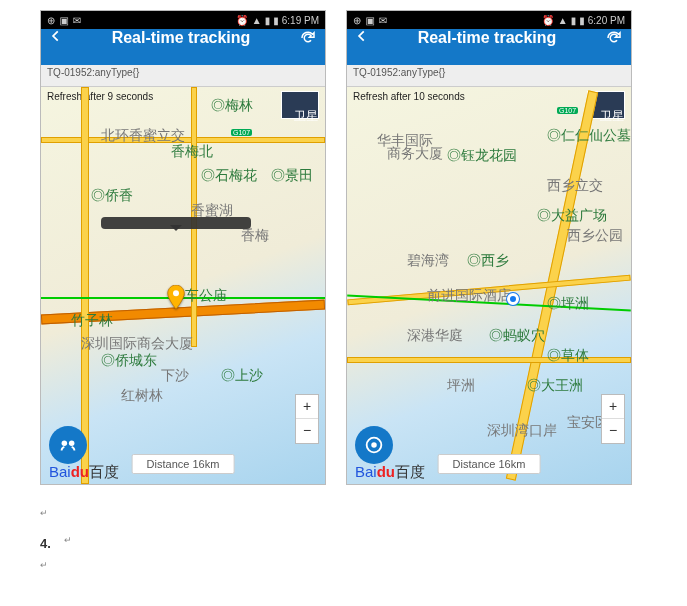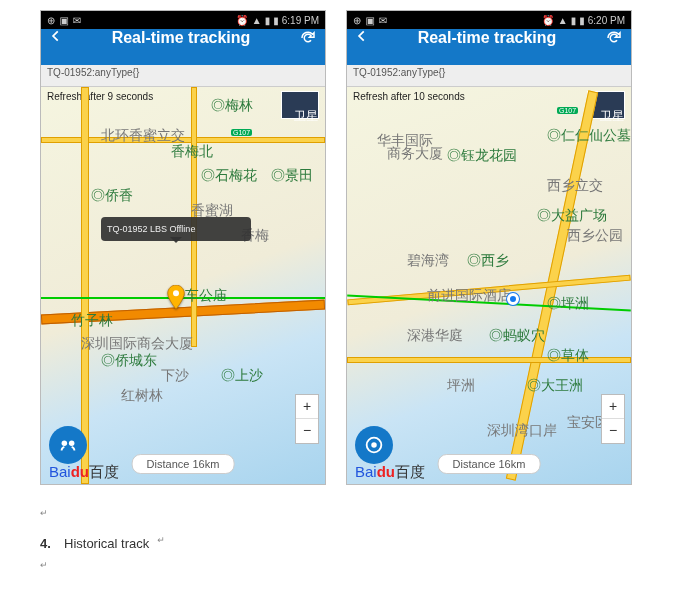--- a/index.html
+++ b/index.html
@@ -25,21 +25,21 @@
   .poi{position:absolute;font-size:14px;color:#2c7a3c}
   .grey{color:#777}
   .info{position:absolute;background:rgba(50,50,50,.92);color:#eee;font-size:9px;padding:6px;border-radius:4px;line-height:1.35}
   .info:after{content:"";position:absolute;left:50%;bottom:-8px;margin-left:-6px;border:6px solid transparent;border-top-color:rgba(50,50,50,.92)}
   .marker{position:absolute;width:18px;height:24px}
   .marker svg{filter:drop-shadow(0 1px 1px rgba(0,0,0,.4))}
   .dot{position:absolute;width:12px;height:12px;background:#1478f0;border:3px solid #fff;border-radius:50%;box-shadow:0 0 0 1px #1478f0}
   .zoom{position:absolute;right:6px;bottom:40px;width:24px;background:#fff;border:1px solid #bbb;font-size:14px;text-align:center}
   .zoom div{height:24px;line-height:22px;border-bottom:1px solid #ddd}
   .zoom div:last-child{border:0}
-  .dist{position:absolute;left:50%;bottom:10px;transform:translateX(-50%);background:#fff;border:1px solid #ccc;padding:3px 14px;font-size:11px;color:#555;border-radius:9px}
+  .dist{position:absolute;left:50%;bottom:10px;transform:translateX(-50%);background:#fff;border:1px solid #ccc;padding:3px 14px;font-size:11px;color:#555;border-radius:2px}
   .fab{position:absolute;left:8px;bottom:20px;width:38px;height:38px;border-radius:50%;background:#1478c8;display:flex;align-items:center;justify-content:center;color:#fff}
   .baidu{position:absolute;left:8px;bottom:2px;font-size:15px}
   .baidu b{color:#e22}
   .list{margin-top:12px;font-size:13px;line-height:2}
   .li{display:flex;gap:8px}
   .li .num{font-weight:bold;width:16px}
   .para{margin:14px 0 0 24px;font-size:13px;line-height:1.6}
   .small-arrow{font-size:9px;color:#888}
   .g107{position:absolute;background:#0a5;color:#fff;font-size:7px;padding:0 2px;border-radius:2px}
 </style>
@@ -96,21 +96,20 @@
         <span class="poi grey" style="top:140px;left:200px">香梅</span>
         <span class="poi" style="top:200px;left:130px">◎车公庙</span>
         <span class="poi" style="top:225px;left:30px">竹子林</span>
         <span class="poi grey" style="top:248px;left:40px">深圳国际商会大厦</span>
         <span class="poi" style="top:265px;left:60px">◎侨城东</span>
         <span class="poi grey" style="top:280px;left:120px">下沙</span>
         <span class="poi" style="top:280px;left:180px">◎上沙</span>
         <span class="poi grey" style="top:300px;left:80px">红树林</span>
 
         <div class="info" style="top:130px;left:60px;width:150px">
-          <div>TQ-01952 LBS Offline</div>
         </div>
         <div class="marker" style="top:198px;left:126px">
           <svg width="18" height="24" viewBox="0 0 24 32">
               <path d="M12 0C6 0 1 5 1 11c0 8 11 21 11 21s11-13 11-21C23 5 18 0 12 0z" fill="#ffb400" stroke="#b87000"></path>
               <circle cx="12" cy="11" r="4" fill="#fff"></circle>
             </svg>
         </div>
 
         <div class="zoom">
           <div>+</div>
@@ -204,18 +203,17 @@
         </div>
       </div>
     </div>
 
   </div>
 
   <span class="small-arrow">↵</span>
   <div class="list">
     <div class="li">
       <span class="num">4.</span>
-      <span>Historical track</span>
       <span class="small-arrow">↵</span>
     </div>
   </div>
   <span class="small-arrow">↵</span>
 </div>
 
 </body></html>

